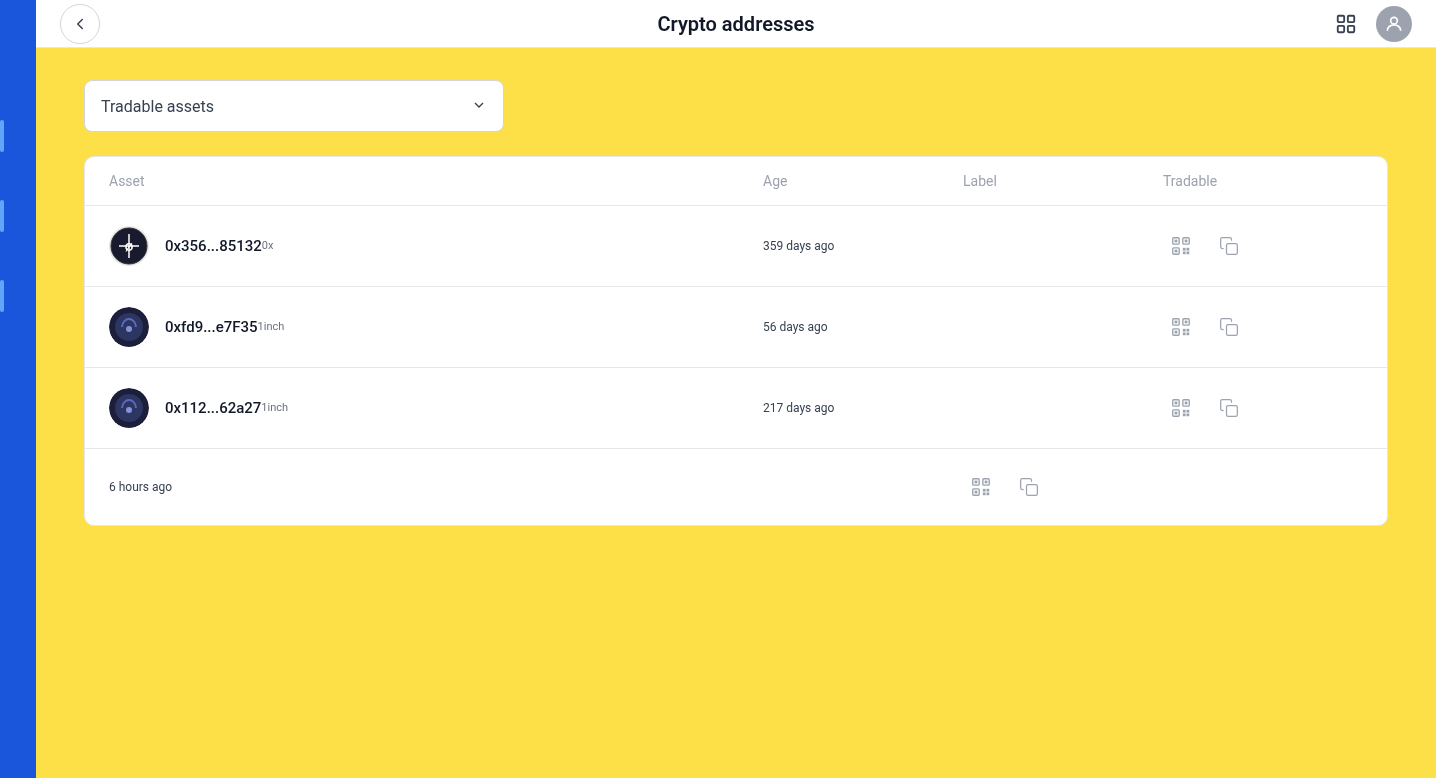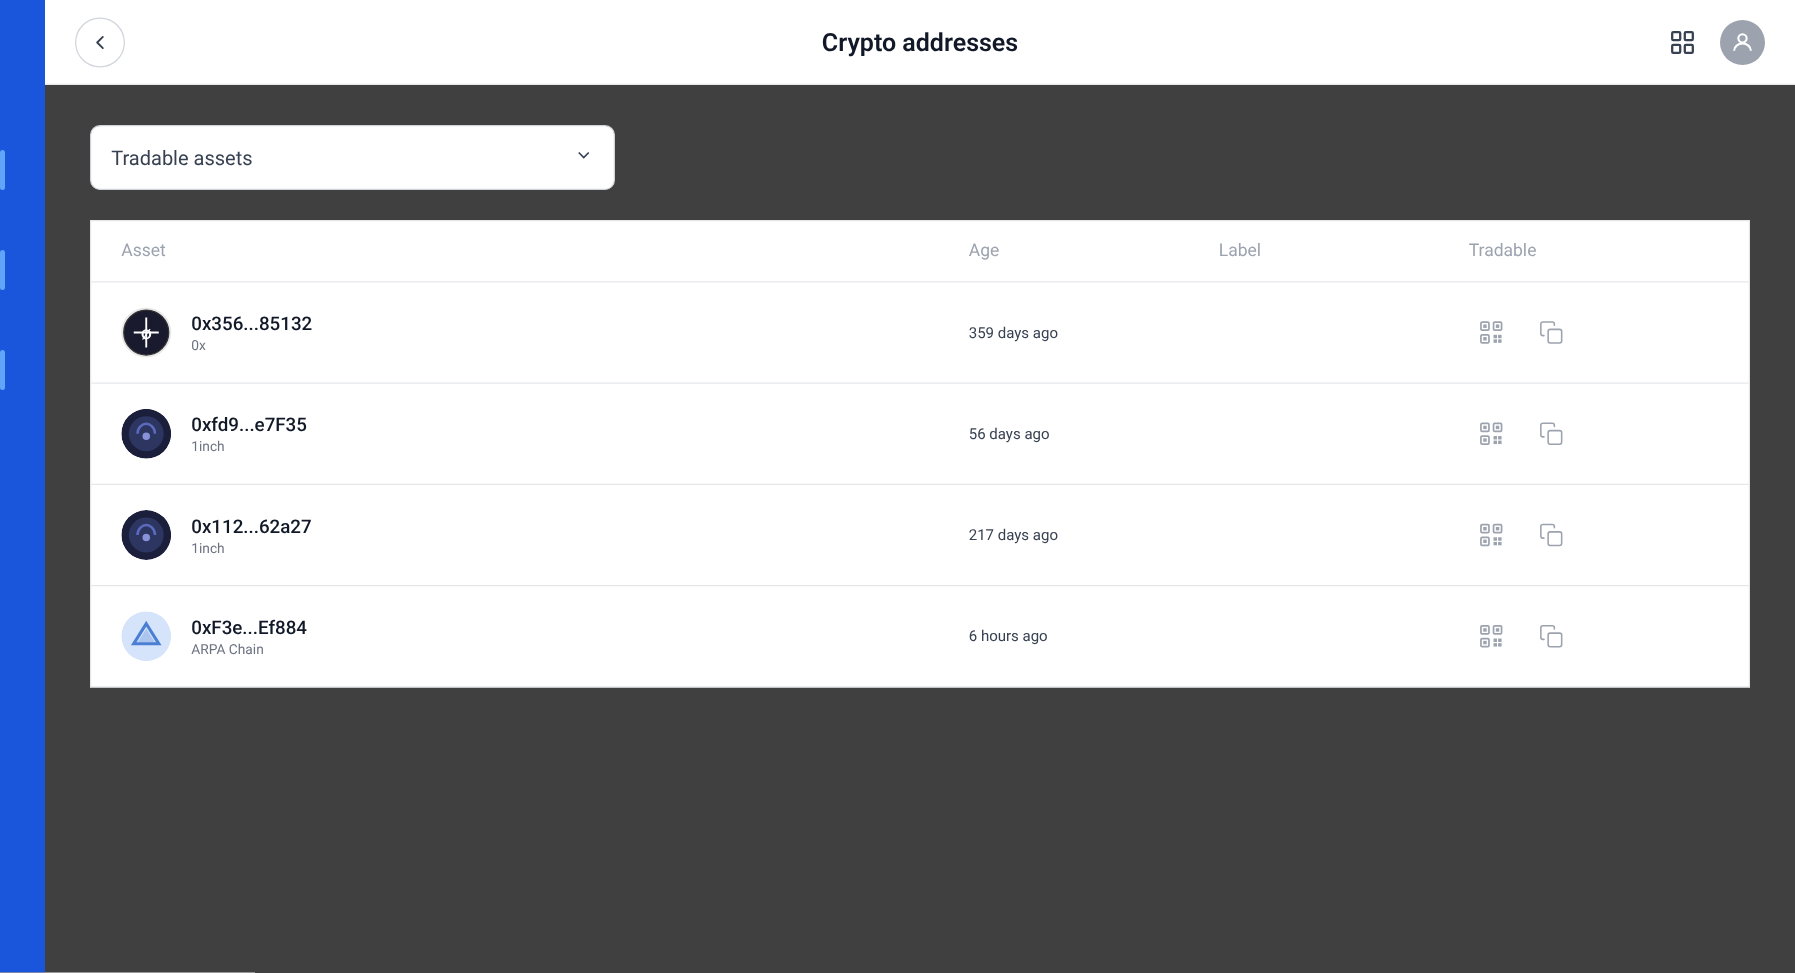--- a/index.html
+++ b/index.html
@@ -60,21 +60,21 @@
     }
 
     .main-content {
       flex: 1;
       background: #ffffff;
       display: flex;
       flex-direction: column;
     }
 
     .header {
-      height: 68px;
+      height: 48px;
       background: #ffffff;
       border-bottom: 1px solid #e5e7eb;
       display: flex;
       align-items: center;
       padding: 0 24px;
       position: relative;
     }
 
     .back-button {
       width: 40px;
@@ -125,22 +125,22 @@
       display: flex;
       align-items: center;
       justify-content: center;
       color: white;
       font-size: 14px;
       cursor: pointer;
     }
 
     .content-area {
       flex: 1;
-      padding: 32px 36px;
-      background: #404040;
+      padding: 32px 48px;
+      background: #fde047;
       overflow-y: auto;
     }
 
     .filter-section {
       margin-bottom: 24px;
     }
 
     .dropdown {
       width: 420px;
       height: 52px;
@@ -157,21 +157,21 @@
     }
 
     .dropdown-arrow {
       color: #374151;
       font-size: 14px;
     }
 
     .table-container {
       background: white;
       border: 1px solid #e5e7eb;
-      border-radius: 0;
+      border-radius: 10px;
       overflow: hidden;
     }
 
     .table-header {
       display: grid;
       grid-template-columns: 1fr 200px 200px 200px;
       padding: 16px 24px;
       border-bottom: 1px solid #e5e7eb;
     }
 
@@ -205,21 +205,21 @@
       border-radius: 50%;
       display: flex;
       align-items: center;
       justify-content: center;
       flex-shrink: 0;
       overflow: hidden;
     }
 
     .asset-info {
       display: flex;
-      flex-direction: column;
+      flex-direction: row;
       justify-content: space-between;
     }
 
     .asset-address {
       font-size: 15px;
       font-weight: 500;
       color: #111827;
     }
 
     .asset-name {
@@ -443,33 +443,20 @@
           <button class="action-btn" title="Copy address">
             <svg width="20" height="20" viewBox="0 0 24 24" fill="none" stroke="#9ca3af" stroke-width="1.5" stroke-linecap="round" stroke-linejoin="round">
               <rect x="9" y="9" width="13" height="13" rx="2"></rect>
               <path d="M5 15H4a2 2 0 01-2-2V4a2 2 0 012-2h9a2 2 0 012 2v1"></path>
             </svg>
           </button>
         </div>
       </div>
 
       <div class="table-row">
-        <div class="asset-cell">
-          <div class="asset-icon">
-            <svg width="40" height="40" viewBox="0 0 40 40">
-              <circle cx="20" cy="20" r="20" fill="#d6e4fb"></circle>
-              <polygon points="20,10 30,26 10,26" fill="none" stroke="#4a7fd4" stroke-width="2.5"></polygon>
-              <polygon points="20,14 27,25 13,25" fill="#4a7fd4" fill-opacity="0.3"></polygon>
-            </svg>
-          </div>
-          <div class="asset-info">
-            <span class="asset-address">0xF3e...Ef884</span>
-            <span class="asset-name">ARPA Chain</span>
-          </div>
-        </div>
         <div class="age-cell">6 hours ago</div>
         <div class="label-cell"></div>
         <div class="actions-cell">
           <button class="action-btn" title="Show QR code">
             <svg width="22" height="22" viewBox="0 0 24 24" fill="none" stroke="#9ca3af" stroke-width="1.5">
               <rect x="3" y="3" width="7" height="7" rx="1"></rect>
               <rect x="14" y="3" width="7" height="7" rx="1"></rect>
               <rect x="3" y="14" width="7" height="7" rx="1"></rect>
               <rect x="5" y="5" width="3" height="3" fill="#9ca3af" stroke="none"></rect>
               <rect x="16" y="5" width="3" height="3" fill="#9ca3af" stroke="none"></rect>

